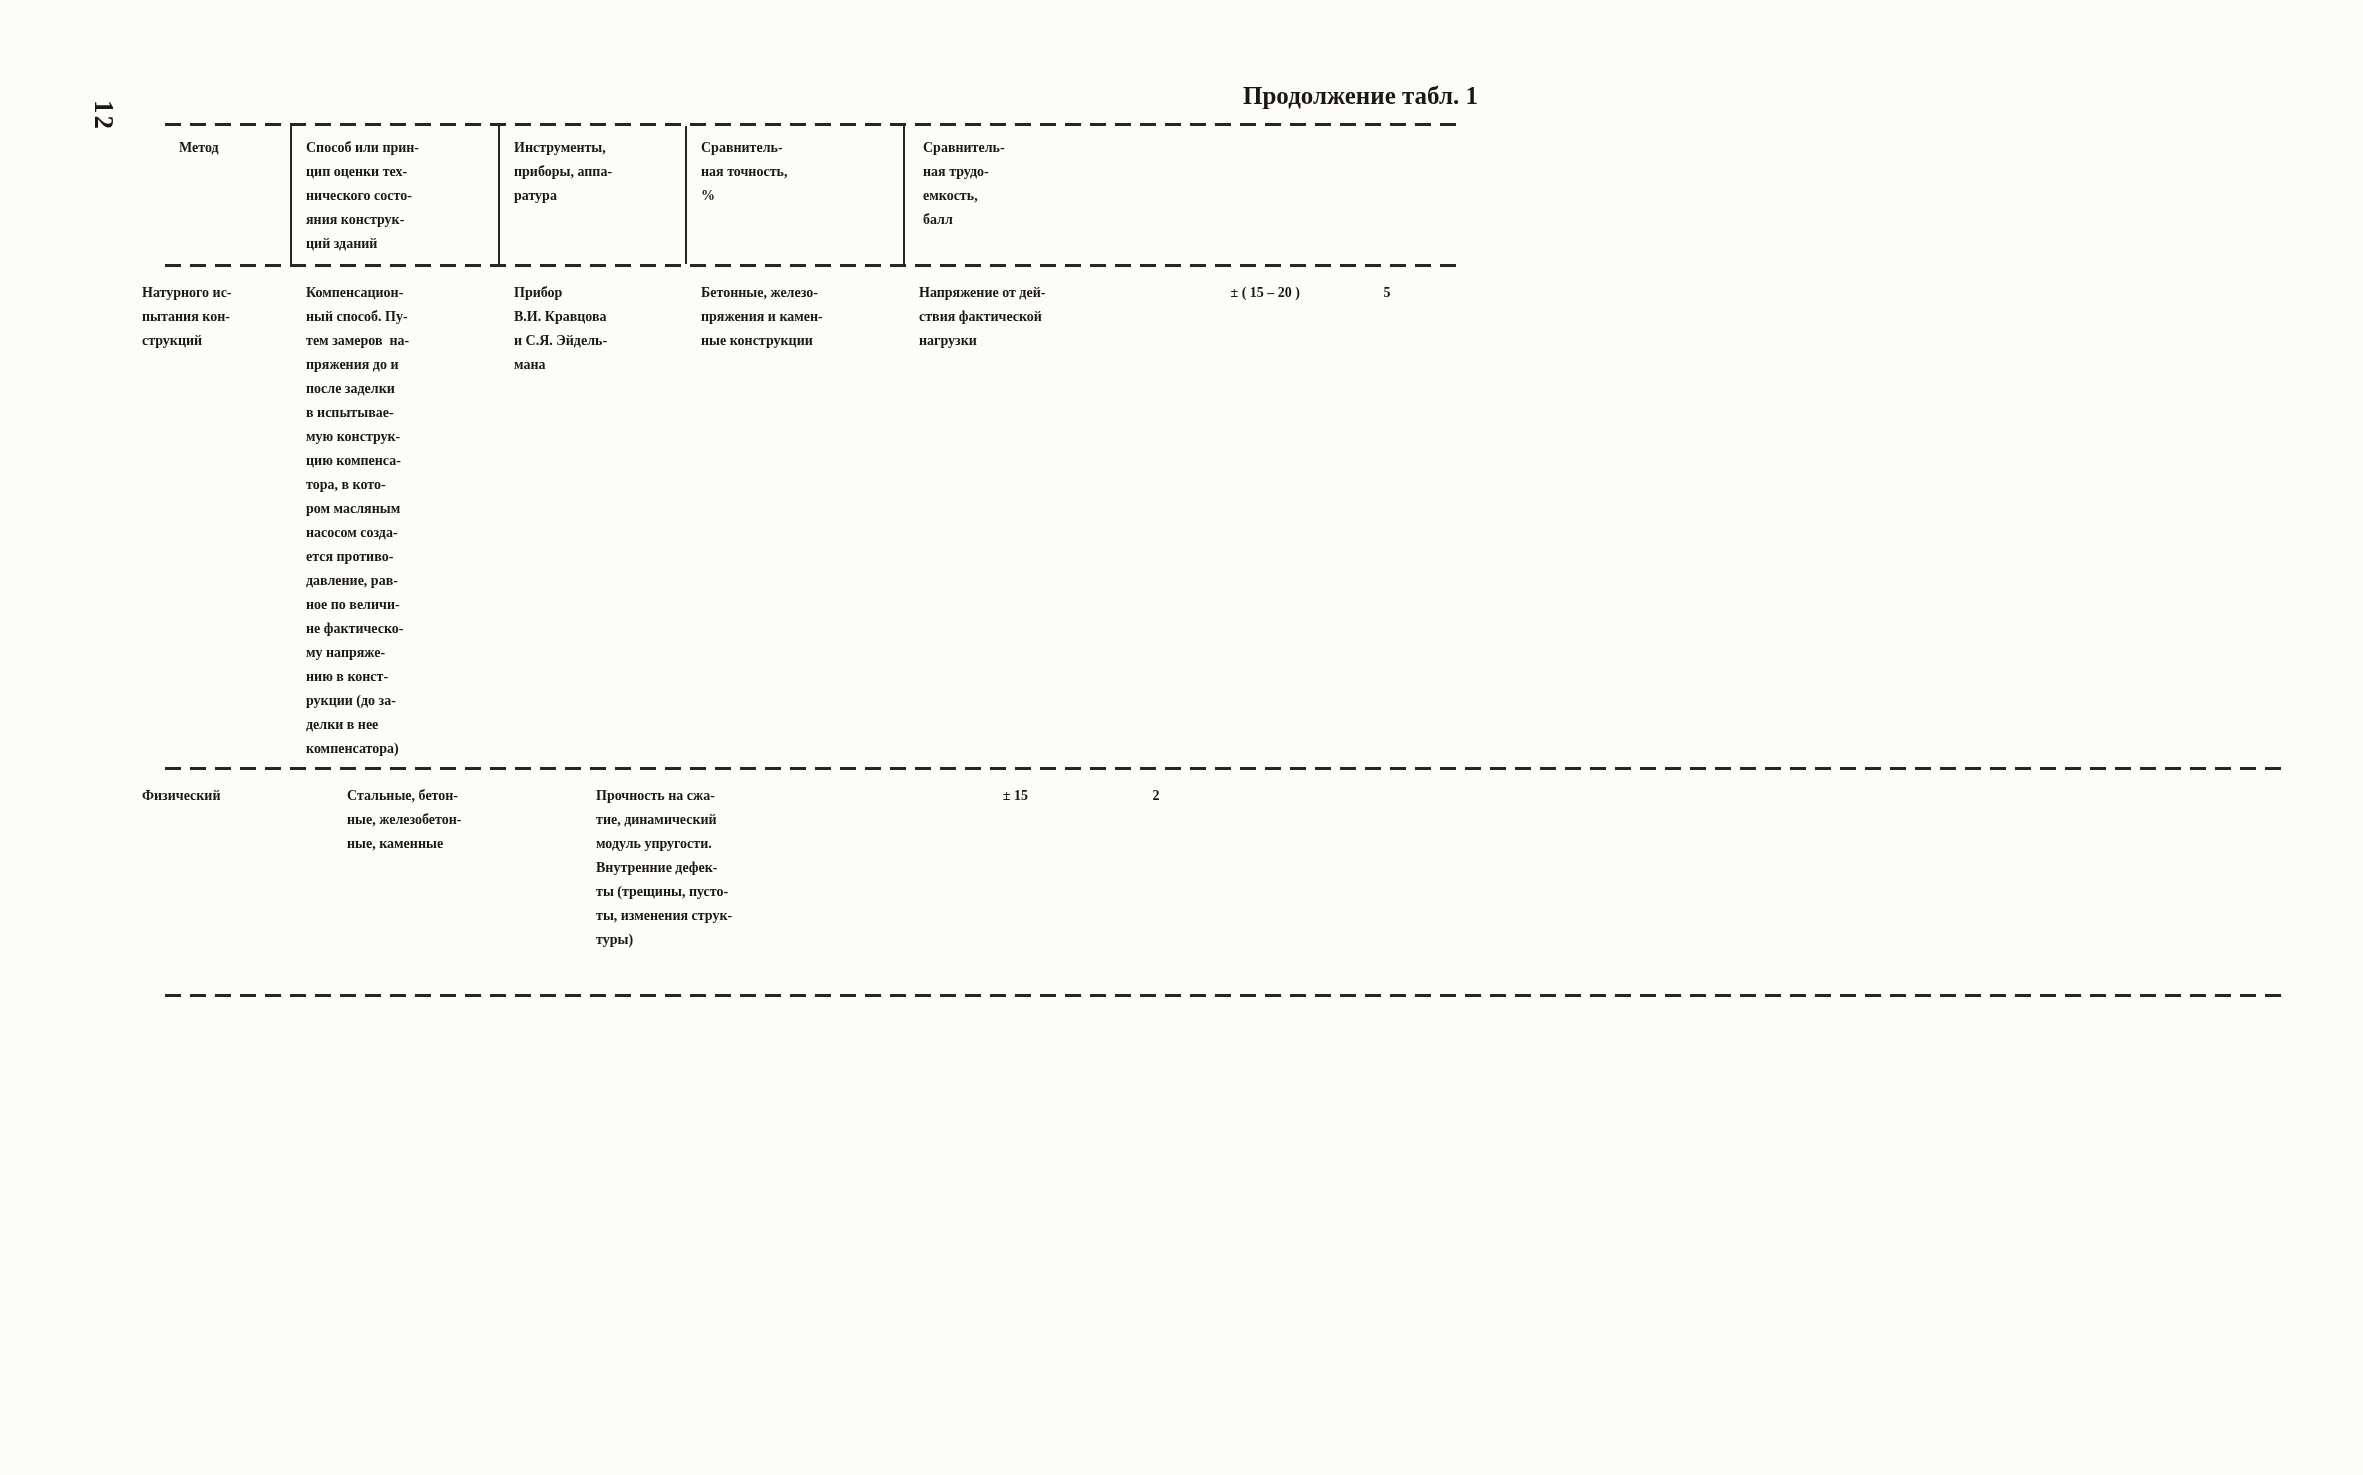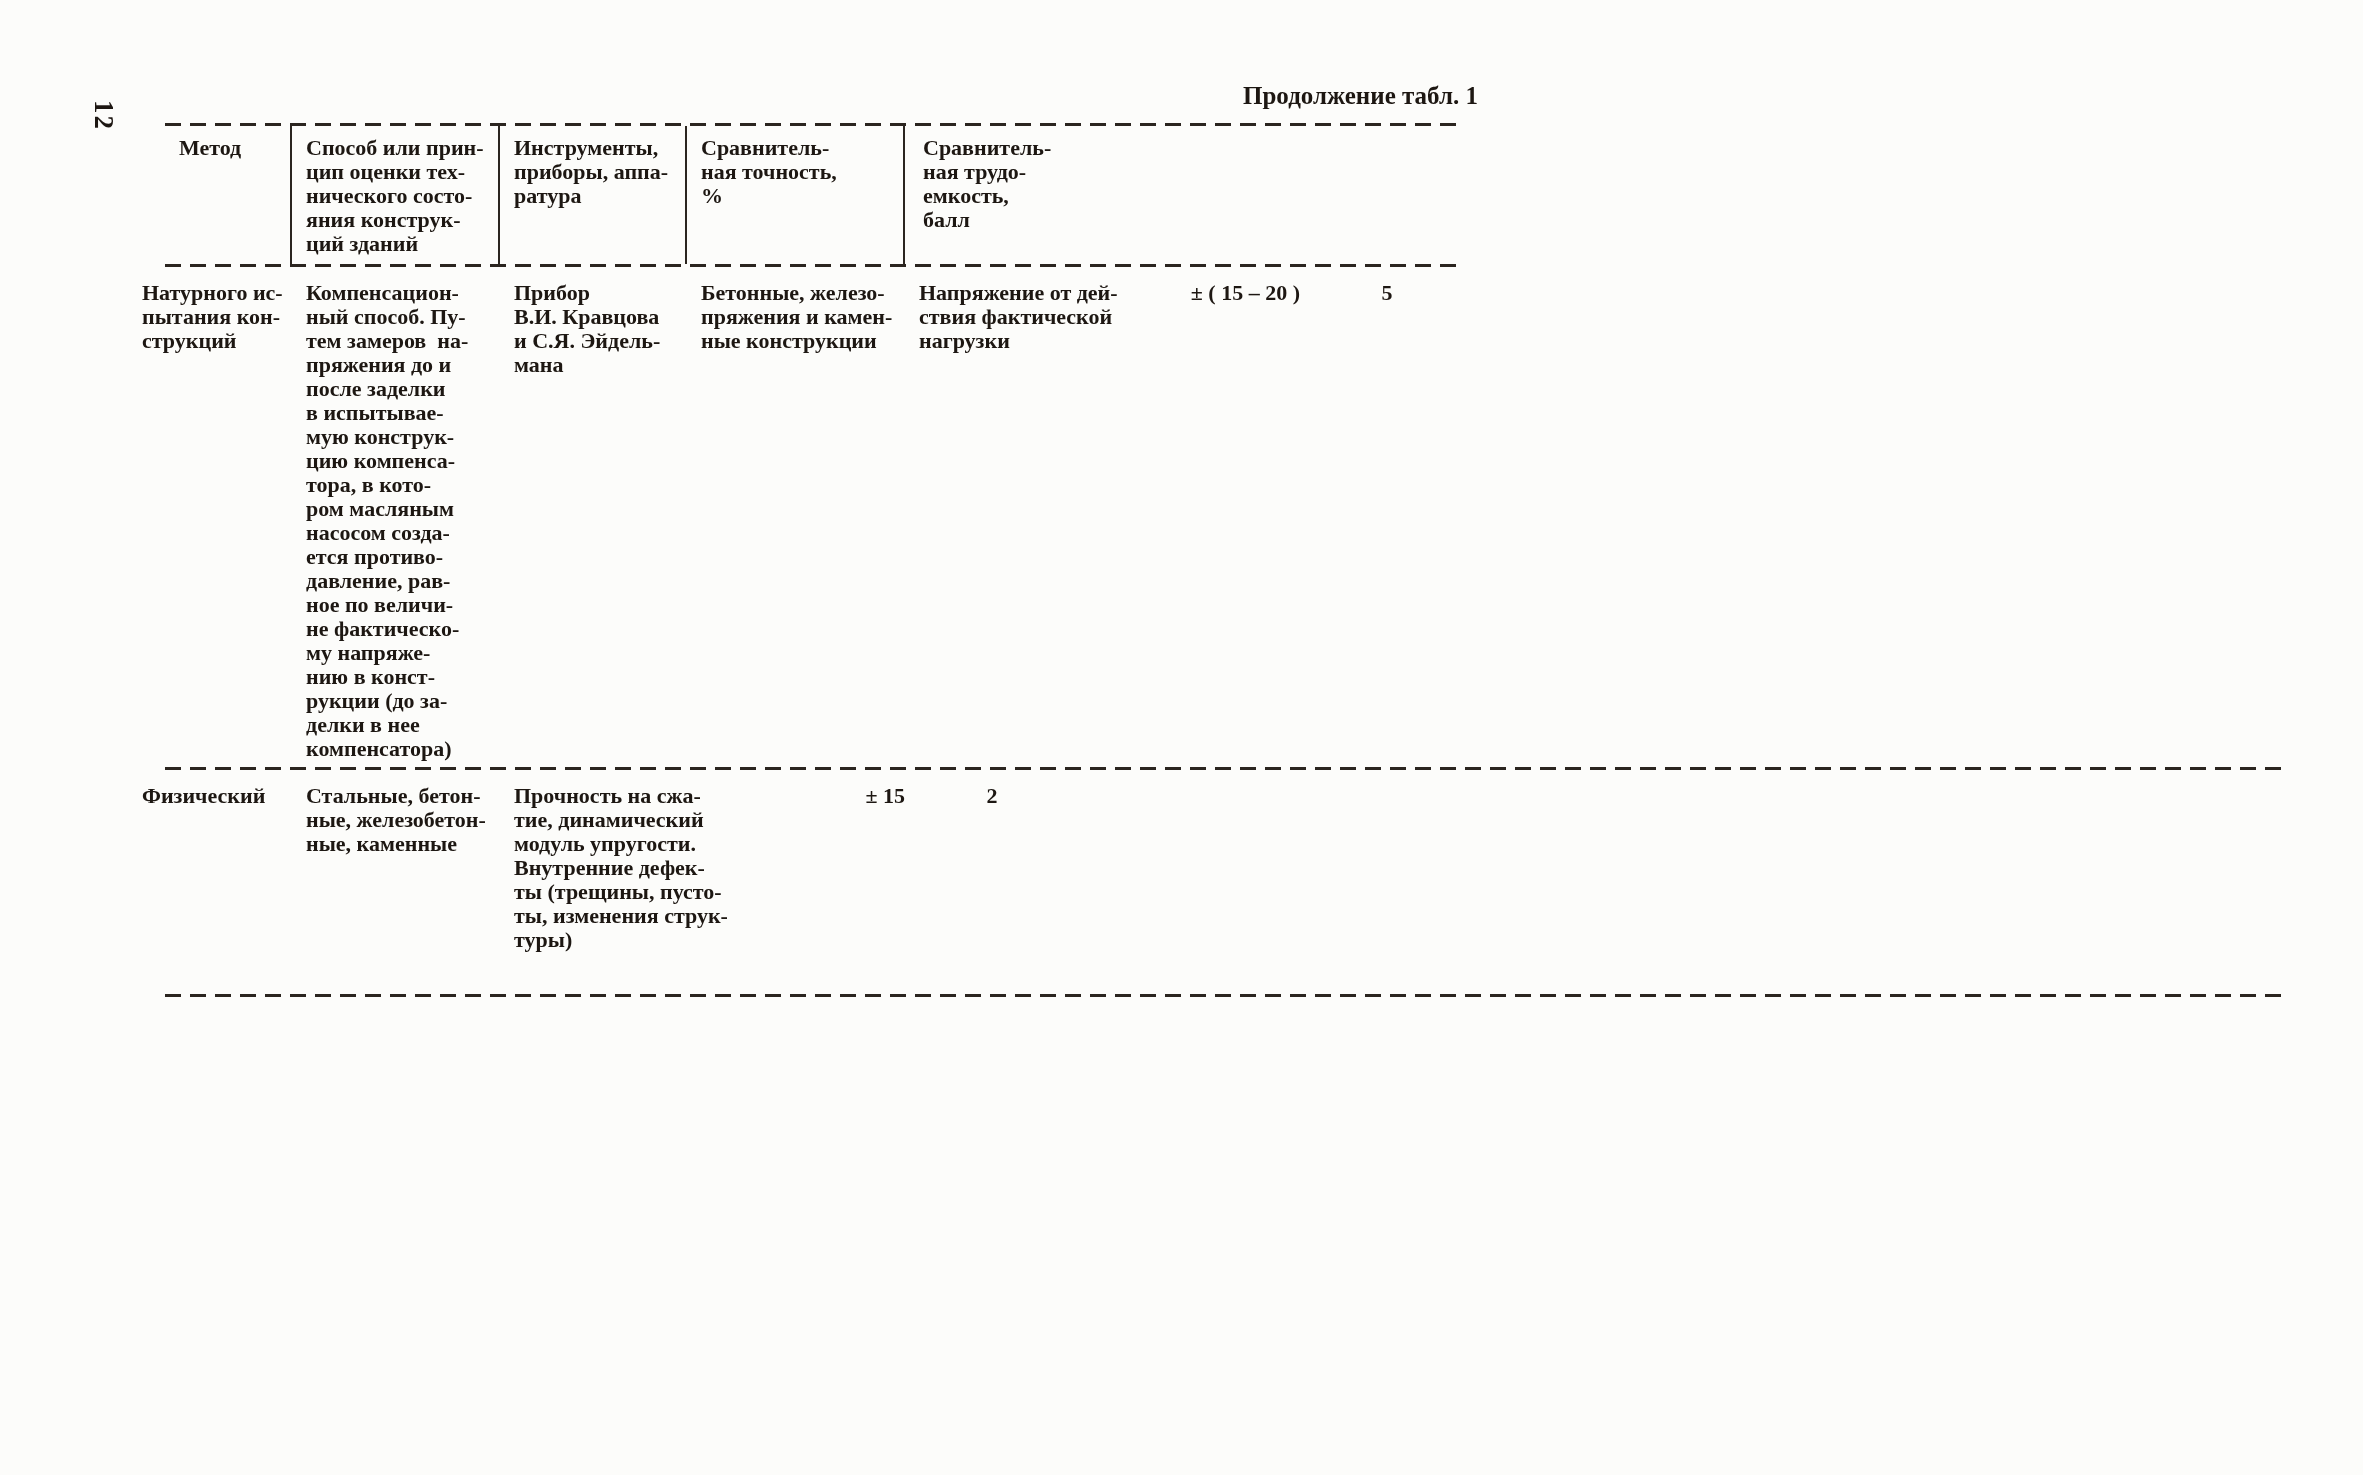--- a/index.html
+++ b/index.html
@@ -47,38 +47,38 @@
     );
   }
   .w-header { width: 1296px; }
   .w-full   { width: 2125px; }
   .grid {
     display: grid;
     grid-template-columns: 127px 208px 187px 218px 223px 172px 1fr;
   }
   .hcell, .cell {
     white-space: pre;
-    font-size: 22px;
+    font-size: 14px;
     line-height: 24px;
     overflow: visible;
   }
   .header .hcell {
     padding: 10px 10px 8px 14px;
     min-height: 118px;
     border-right: 2.5px solid #2b251f;
   }
   .header .hcell:last-child {
     border-right: none;
     padding-left: 18px;
   }
   .row .cell {
     padding: 14px 8px 0 14px;
   }
   .row1 { min-height: 500px; }
-  .row2 { min-height: 224px; }
+  .row2 { min-height: 224px; gap: 41px; }
   .row .c1 {
     margin-left: -37px;
     width: calc(100% + 37px);
   }
   .cell.accuracy {
     text-align: right;
     padding-left: 0;
     padding-right: 0;
   }
   .labor {

